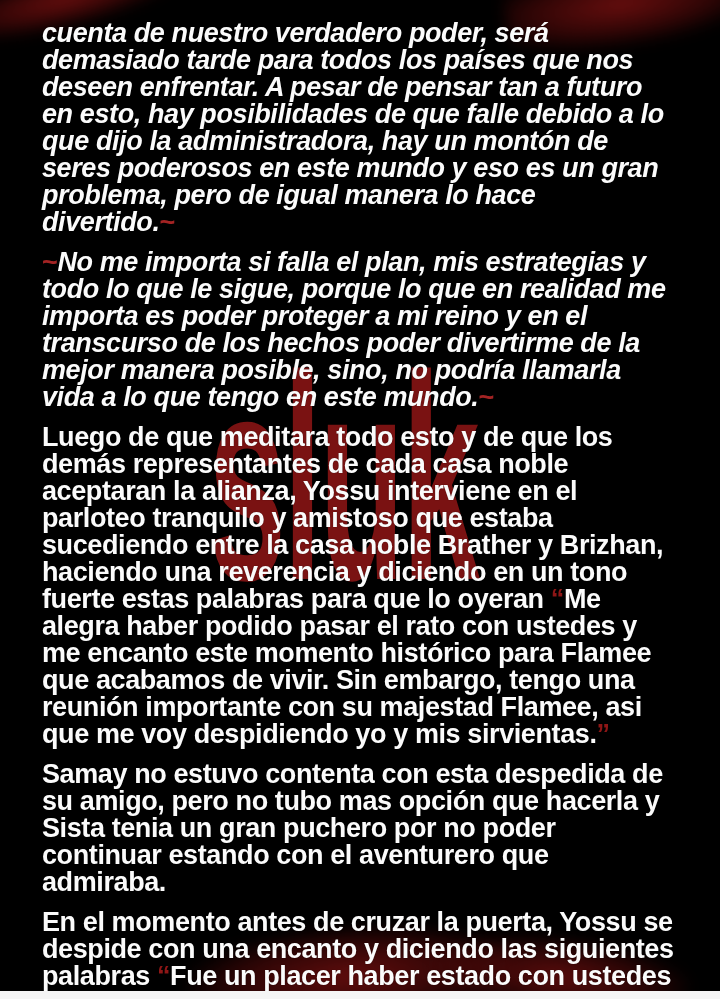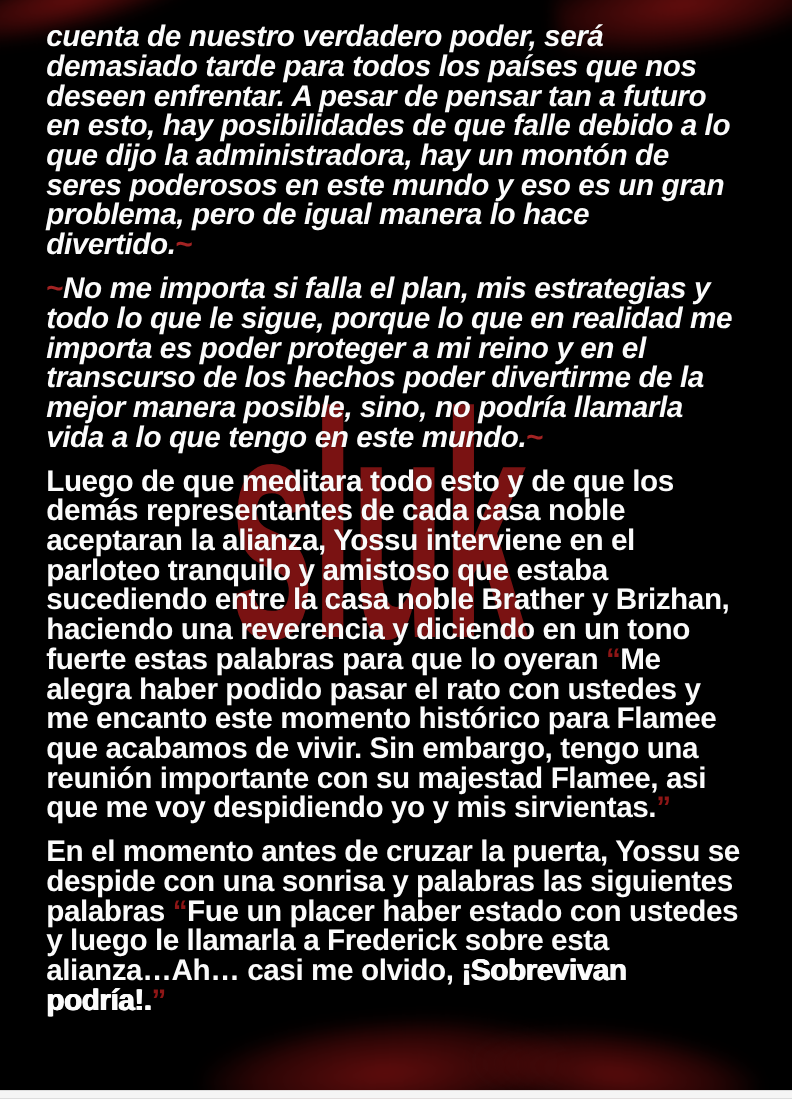--- a/index.html
+++ b/index.html
@@ -91,17 +91,18 @@
   <div class="smudge smudge-top-right"></div>
   <div class="smudge smudge-bottom-a"></div>
   <div class="smudge smudge-bottom-b"></div>
 
   <div class="watermark">sluk</div>
 
   <div class="story">
       <p class="para italic"><span>cuenta de nuestro verdadero poder, será demasiado tarde para todos los países que nos deseen enfrentar. A pesar de pensar tan a futuro en esto, hay posibilidades de que falle debido a lo que dijo la administradora, hay un montón de seres poderosos en este mundo y eso es un gran problema, pero de igual manera lo hace divertido.</span><span class="tilde">~</span></p>
       <p class="para italic"><span class="tilde">~</span><span>No me importa si falla el plan, mis estrategias y todo lo que le sigue, porque lo que en realidad me importa es poder proteger a mi reino y en el transcurso de los hechos poder divertirme de la mejor manera posible, sino, no podría llamarla vida a lo que tengo en este mundo.</span><span class="tilde">~</span></p>
       <p class="para normal"><span>Luego de que meditara todo esto y de que los demás representantes de cada casa noble aceptaran la alianza, Yossu interviene en el parloteo tranquilo y amistoso que estaba sucediendo entre la casa noble Brather y Brizhan, haciendo una reverencia y diciendo en un tono fuerte estas palabras para que lo oyeran </span><span class="quote">“</span><span>Me alegra haber podido pasar el rato con ustedes y me encanto este momento histórico para Flamee que acabamos de vivir. Sin embargo, tengo una reunión importante con su majestad Flamee, asi que me voy despidiendo yo y mis sirvientas.</span><span class="quote">”</span></p>
-      <p class="para normal"><span>En el momento antes de cruzar la puerta, Yossu se despide con una sonrisa y palabras las siguientes palabras </span><span class="quote">“</span><span>Fue un placer haber estado con ustedes y luego le llamarla a Frederick sobre esta alianza…Ah… casi me olvido, </span><span class="strong">¡Sobrevivan podría!.</span><span class="quote">”</span></p>
+      <p class="para normal"><span>Samay no estuvo contenta con esta despedida de su amigo, pero no tubo mas opción que hacerla y Sista tenia un gran puchero por no poder continuar estando con el aventurero que admiraba.</span></p>
+      <p class="para normal"><span>En el momento antes de cruzar la puerta, Yossu se despide con una encanto y diciendo las siguientes palabras </span><span class="quote">“</span><span>Fue un placer haber estado con ustedes y luego le llamarla a Frederick sobre esta alianza…Ah… casi me olvido, </span><span class="strong">¡Sobrevivan podría!.</span><span class="quote">”</span></p>
     </div>
 
   <div class="bottom-strip"></div>
 </div>
 
 </body></html>

